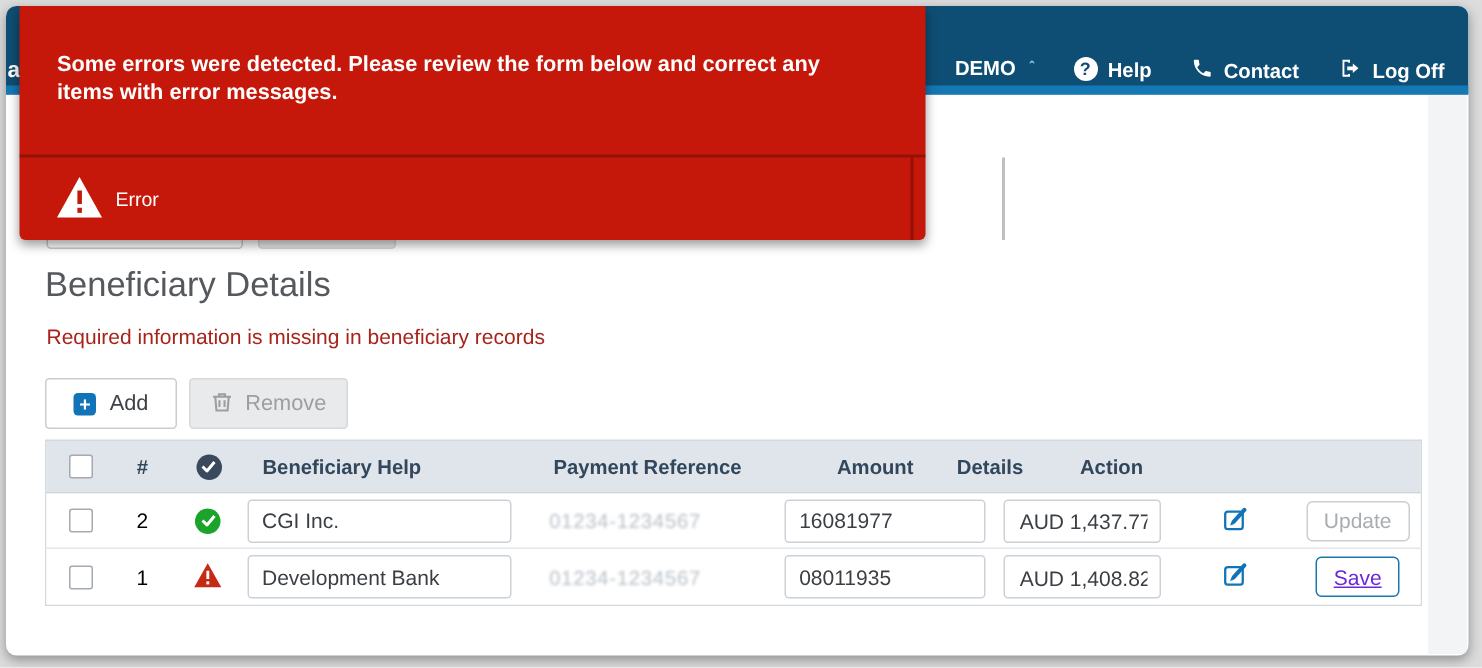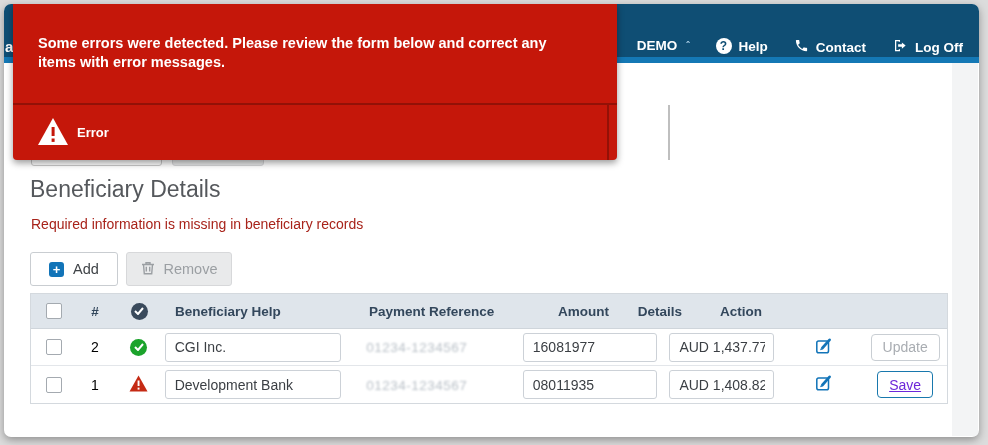--- a/index.html
+++ b/index.html
@@ -46,21 +46,21 @@
   }
   .error-message {
     position:absolute; left:25px; top:30px; right:30px;
     color:#ffffff; font-size:14.5px; font-weight:bold; line-height:1.3;
   }
   .error-bar {
     position:absolute; left:0; right:0; bottom:0; height:57px;
     border-top:2px solid rgba(0,0,0,0.25); display:flex; align-items:center;
   }
   .error-bar-title {
-    color:#ffffff; font-size:13px; font-weight:bold; margin-left:64px;
+    color:#ffffff; font-size:13px; font-weight:normal; margin-left:64px;
   }
   .warn-tri-big { position:absolute; left:24px; top:12px; width:32px; height:30px; }
   .error-btn {
     position:absolute; top:0; bottom:0; display:flex; align-items:center;
     justify-content:center; cursor:pointer;
   }
   .error-collapse { left:594px; width:61px; border-left:2px solid rgba(0,0,0,0.25); }
   .error-close { left:655px; right:0; border-left:2px solid rgba(0,0,0,0.25); }
   
   .hidden-btn { position:absolute; height:32px; top:130px; border-radius:3px; z-index:1; }

